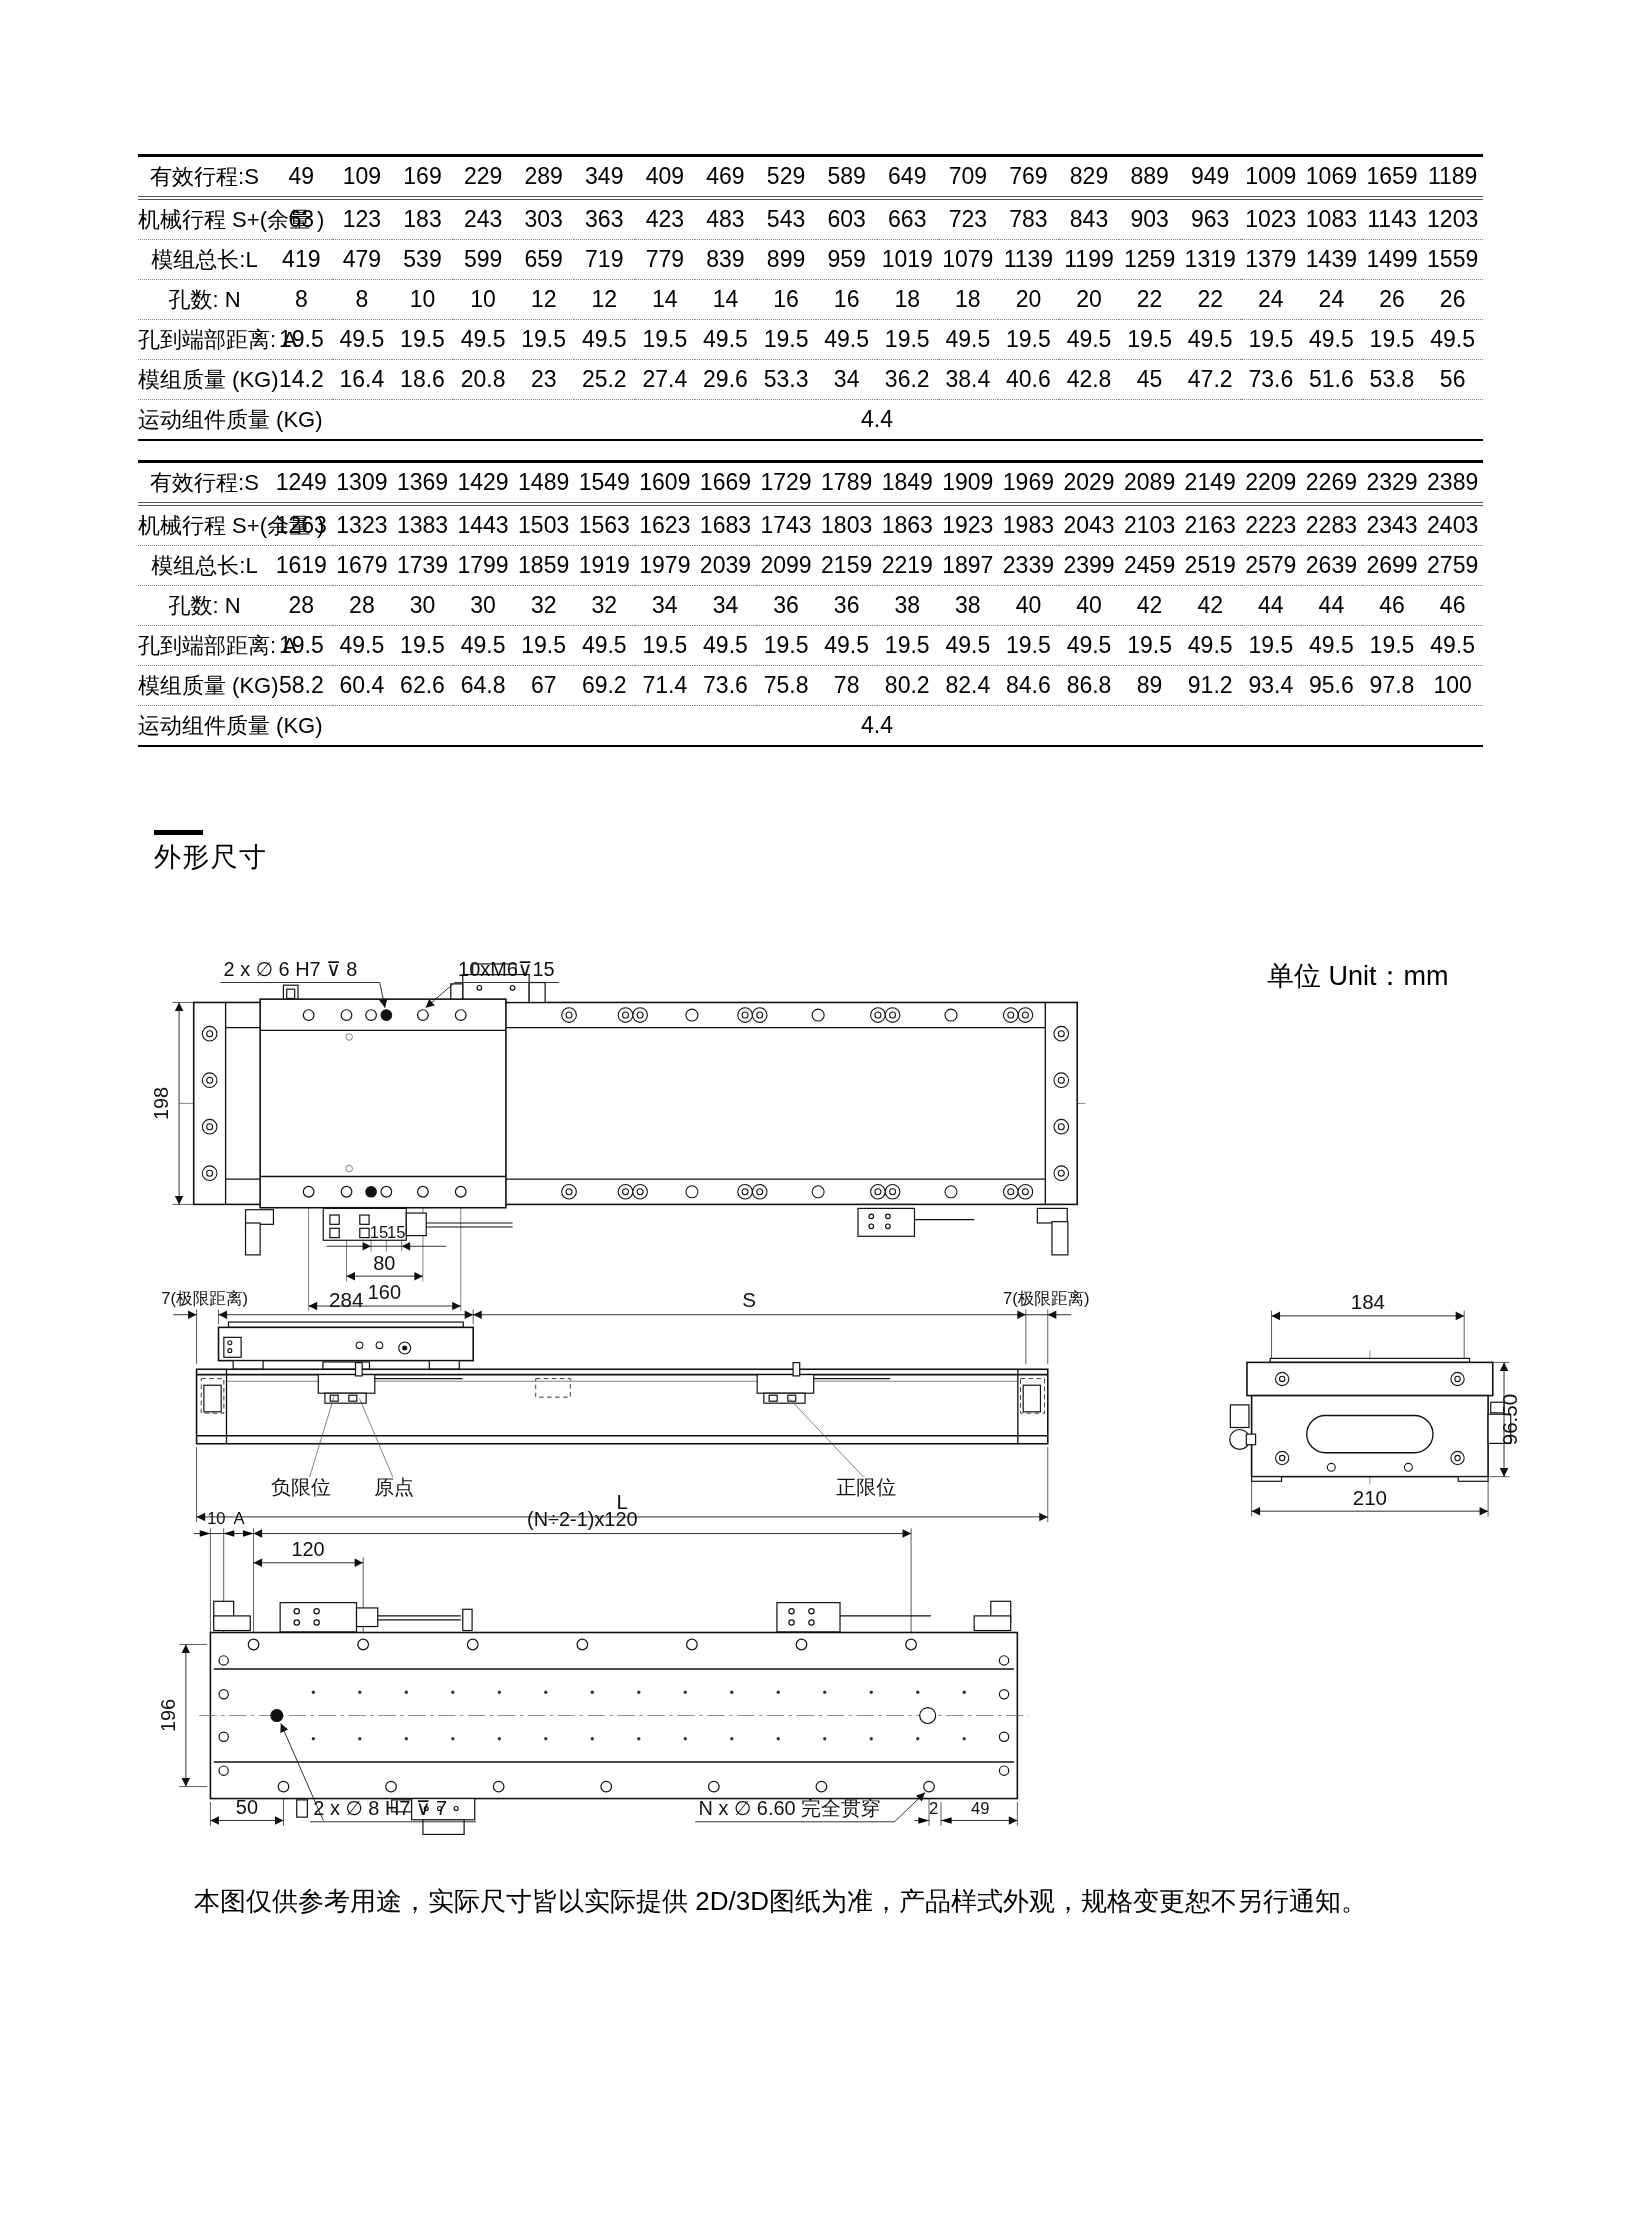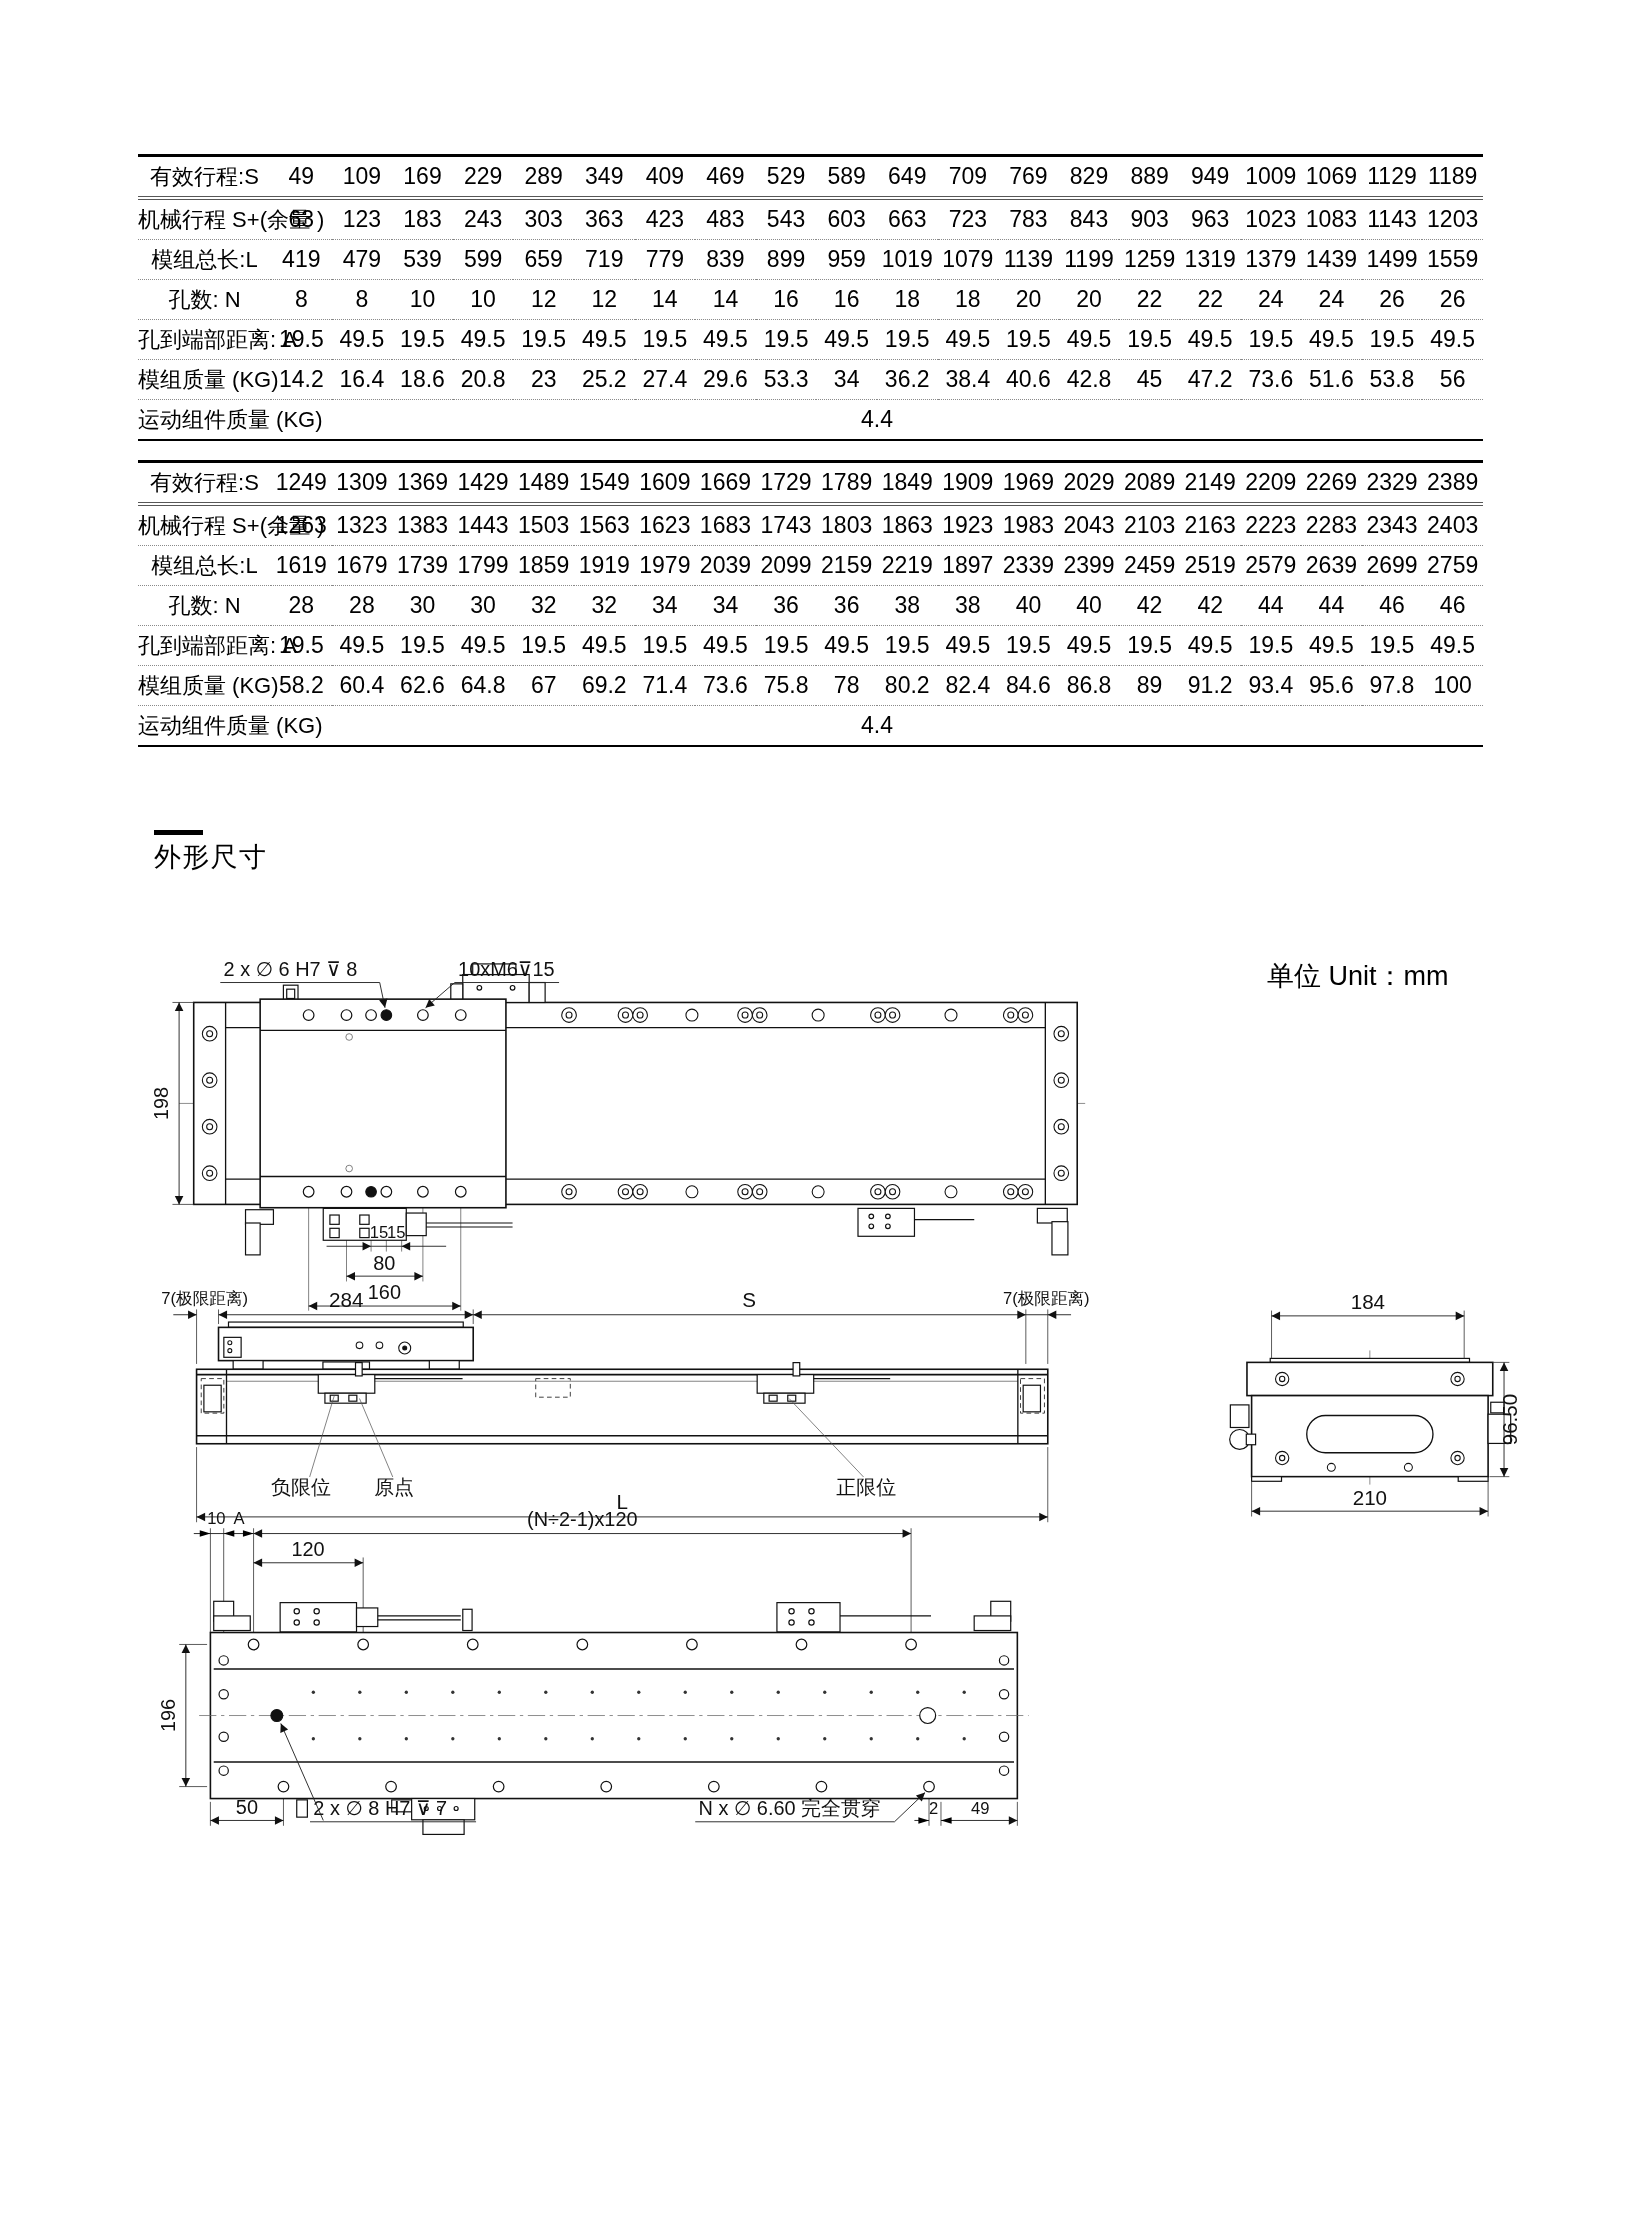--- a/index.html
+++ b/index.html
@@ -66,21 +66,21 @@
           <td>529</td>
           <td>589</td>
           <td>649</td>
           <td>709</td>
           <td>769</td>
           <td>829</td>
           <td>889</td>
           <td>949</td>
           <td>1009</td>
           <td>1069</td>
-          <td>1129</td>
+          <td>1659</td>
           <td>1189</td>
         </tr>
         <tr class="mid">
           <th>机械行程 S+(余量 )</th>
           <td>63</td>
           <td>123</td>
           <td>183</td>
           <td>243</td>
           <td>303</td>
           <td>363</td>
@@ -798,15 +798,16 @@
 
       <line class="dimln" x1="1135" y1="478" x2="1157" y2="478"></line>
         <line class="dimln" x1="1175" y1="478" x2="1290" y2="478" marker-end="url(#arB)"></line>
       <path d="M1157 478 l-16 -5 v10 Z"></path>
         <path d="M1175 478 l16 -5 v10 Z"></path>
       <text class="tt" x="1164" y="468" text-anchor="middle">2</text>
       <text class="tt" x="1234" y="468" text-anchor="middle">49</text>
     </g>
   </svg>
 
+  <div class="abs footer-note">本图仅供参考用途，实际尺寸皆以实际提供 2D/3D图纸为准，产品样式外观，规格变更恕不另行通知。</div>
 
 </div>
 
 
 </body></html>

